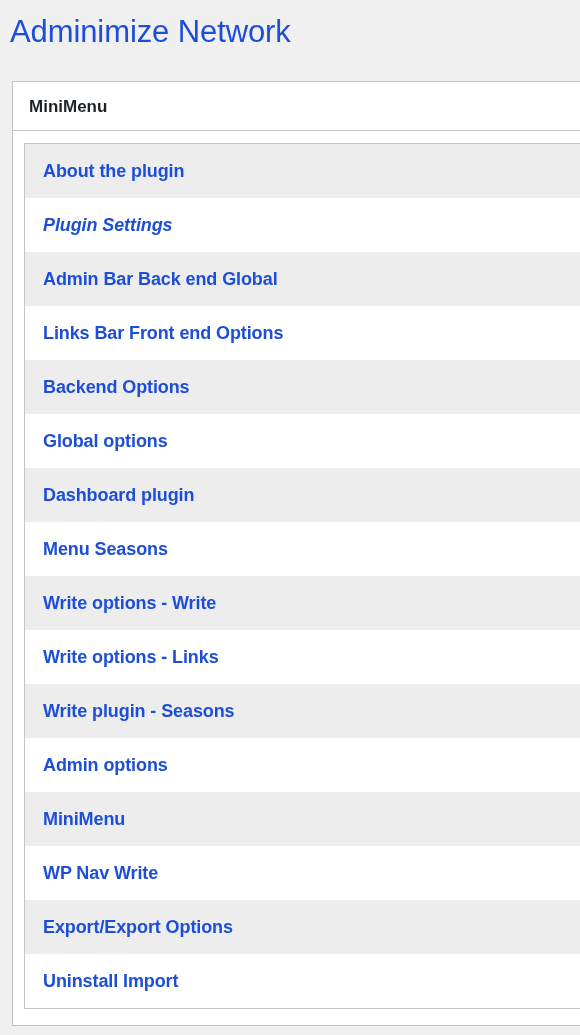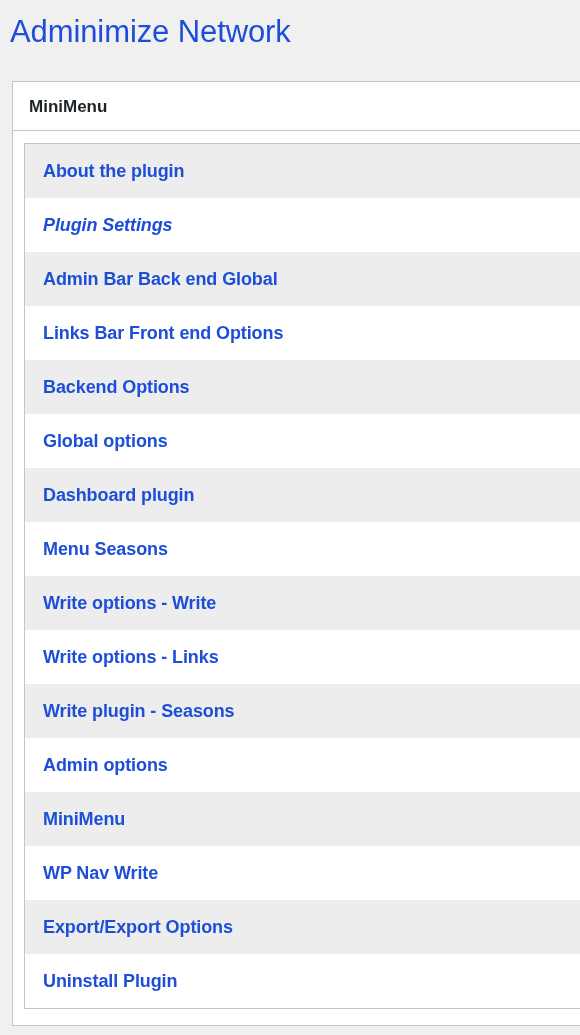--- a/index.html
+++ b/index.html
@@ -142,18 +142,18 @@
         <li class="mm-row alt">
           <a class="mm-link" href="#">MiniMenu</a>
         </li>
         <li class="mm-row">
           <a class="mm-link" href="#">WP Nav Write</a>
         </li>
         <li class="mm-row alt">
           <a class="mm-link" href="#">Export/Export Options</a>
         </li>
         <li class="mm-row">
-          <a class="mm-link" href="#">Uninstall Plugin</a>
+          <a class="mm-link" href="#">Uninstall Import</a>
         </li>
       </ul>
   </div>
 
 </div>
 
 </body></html>

